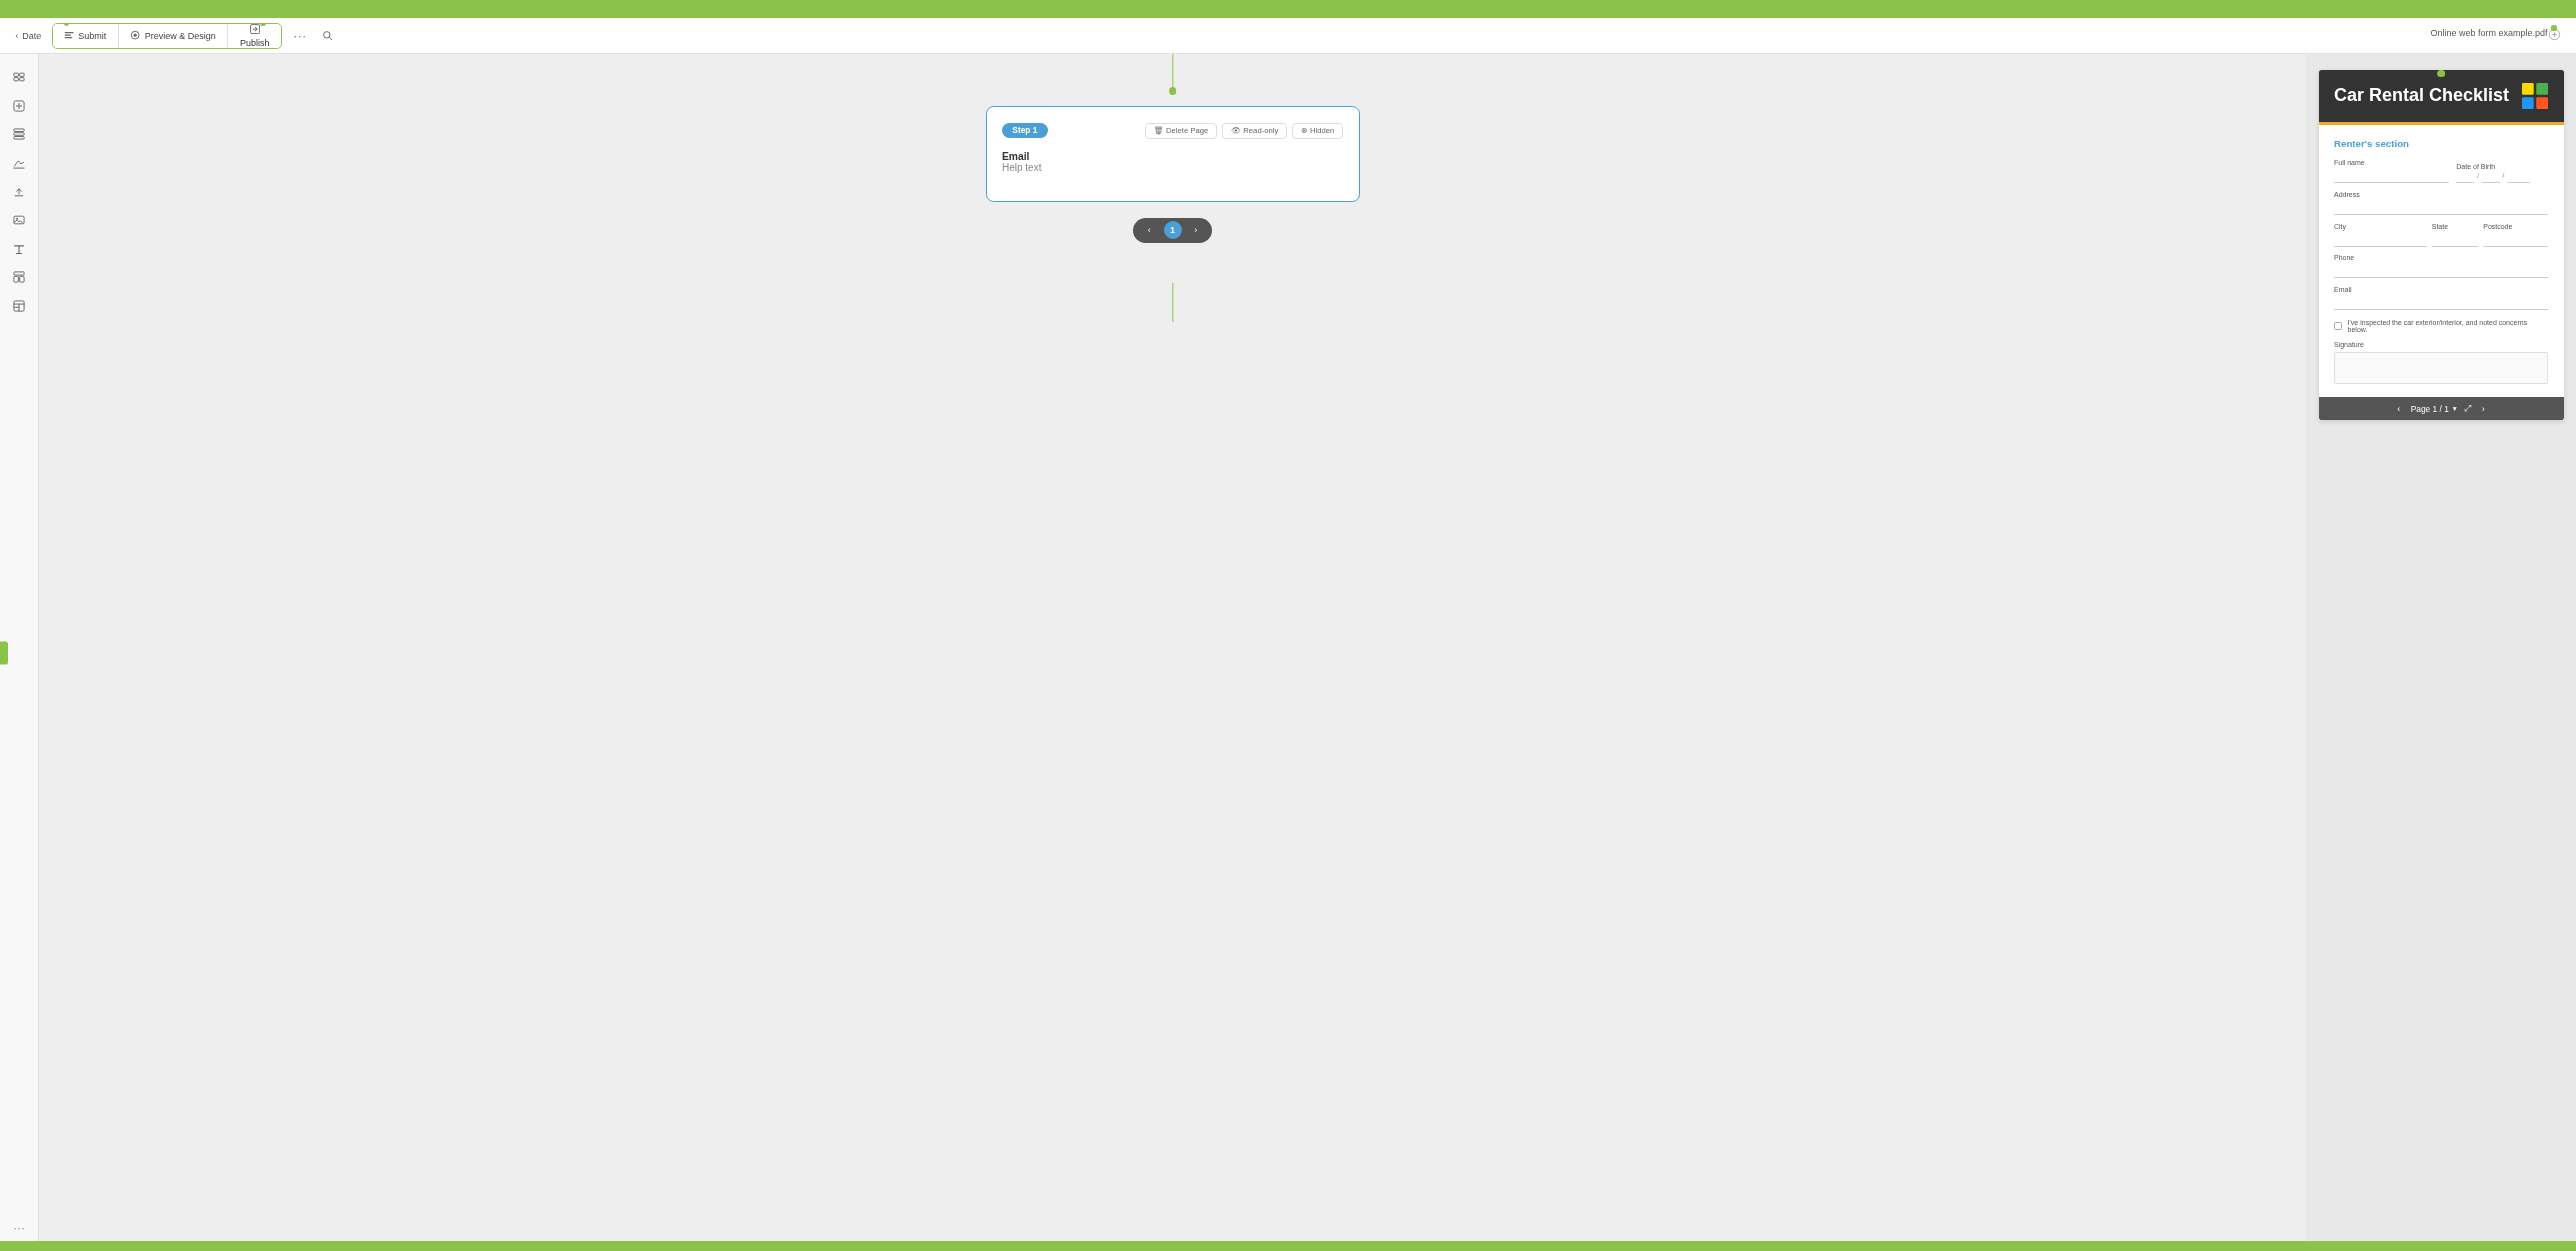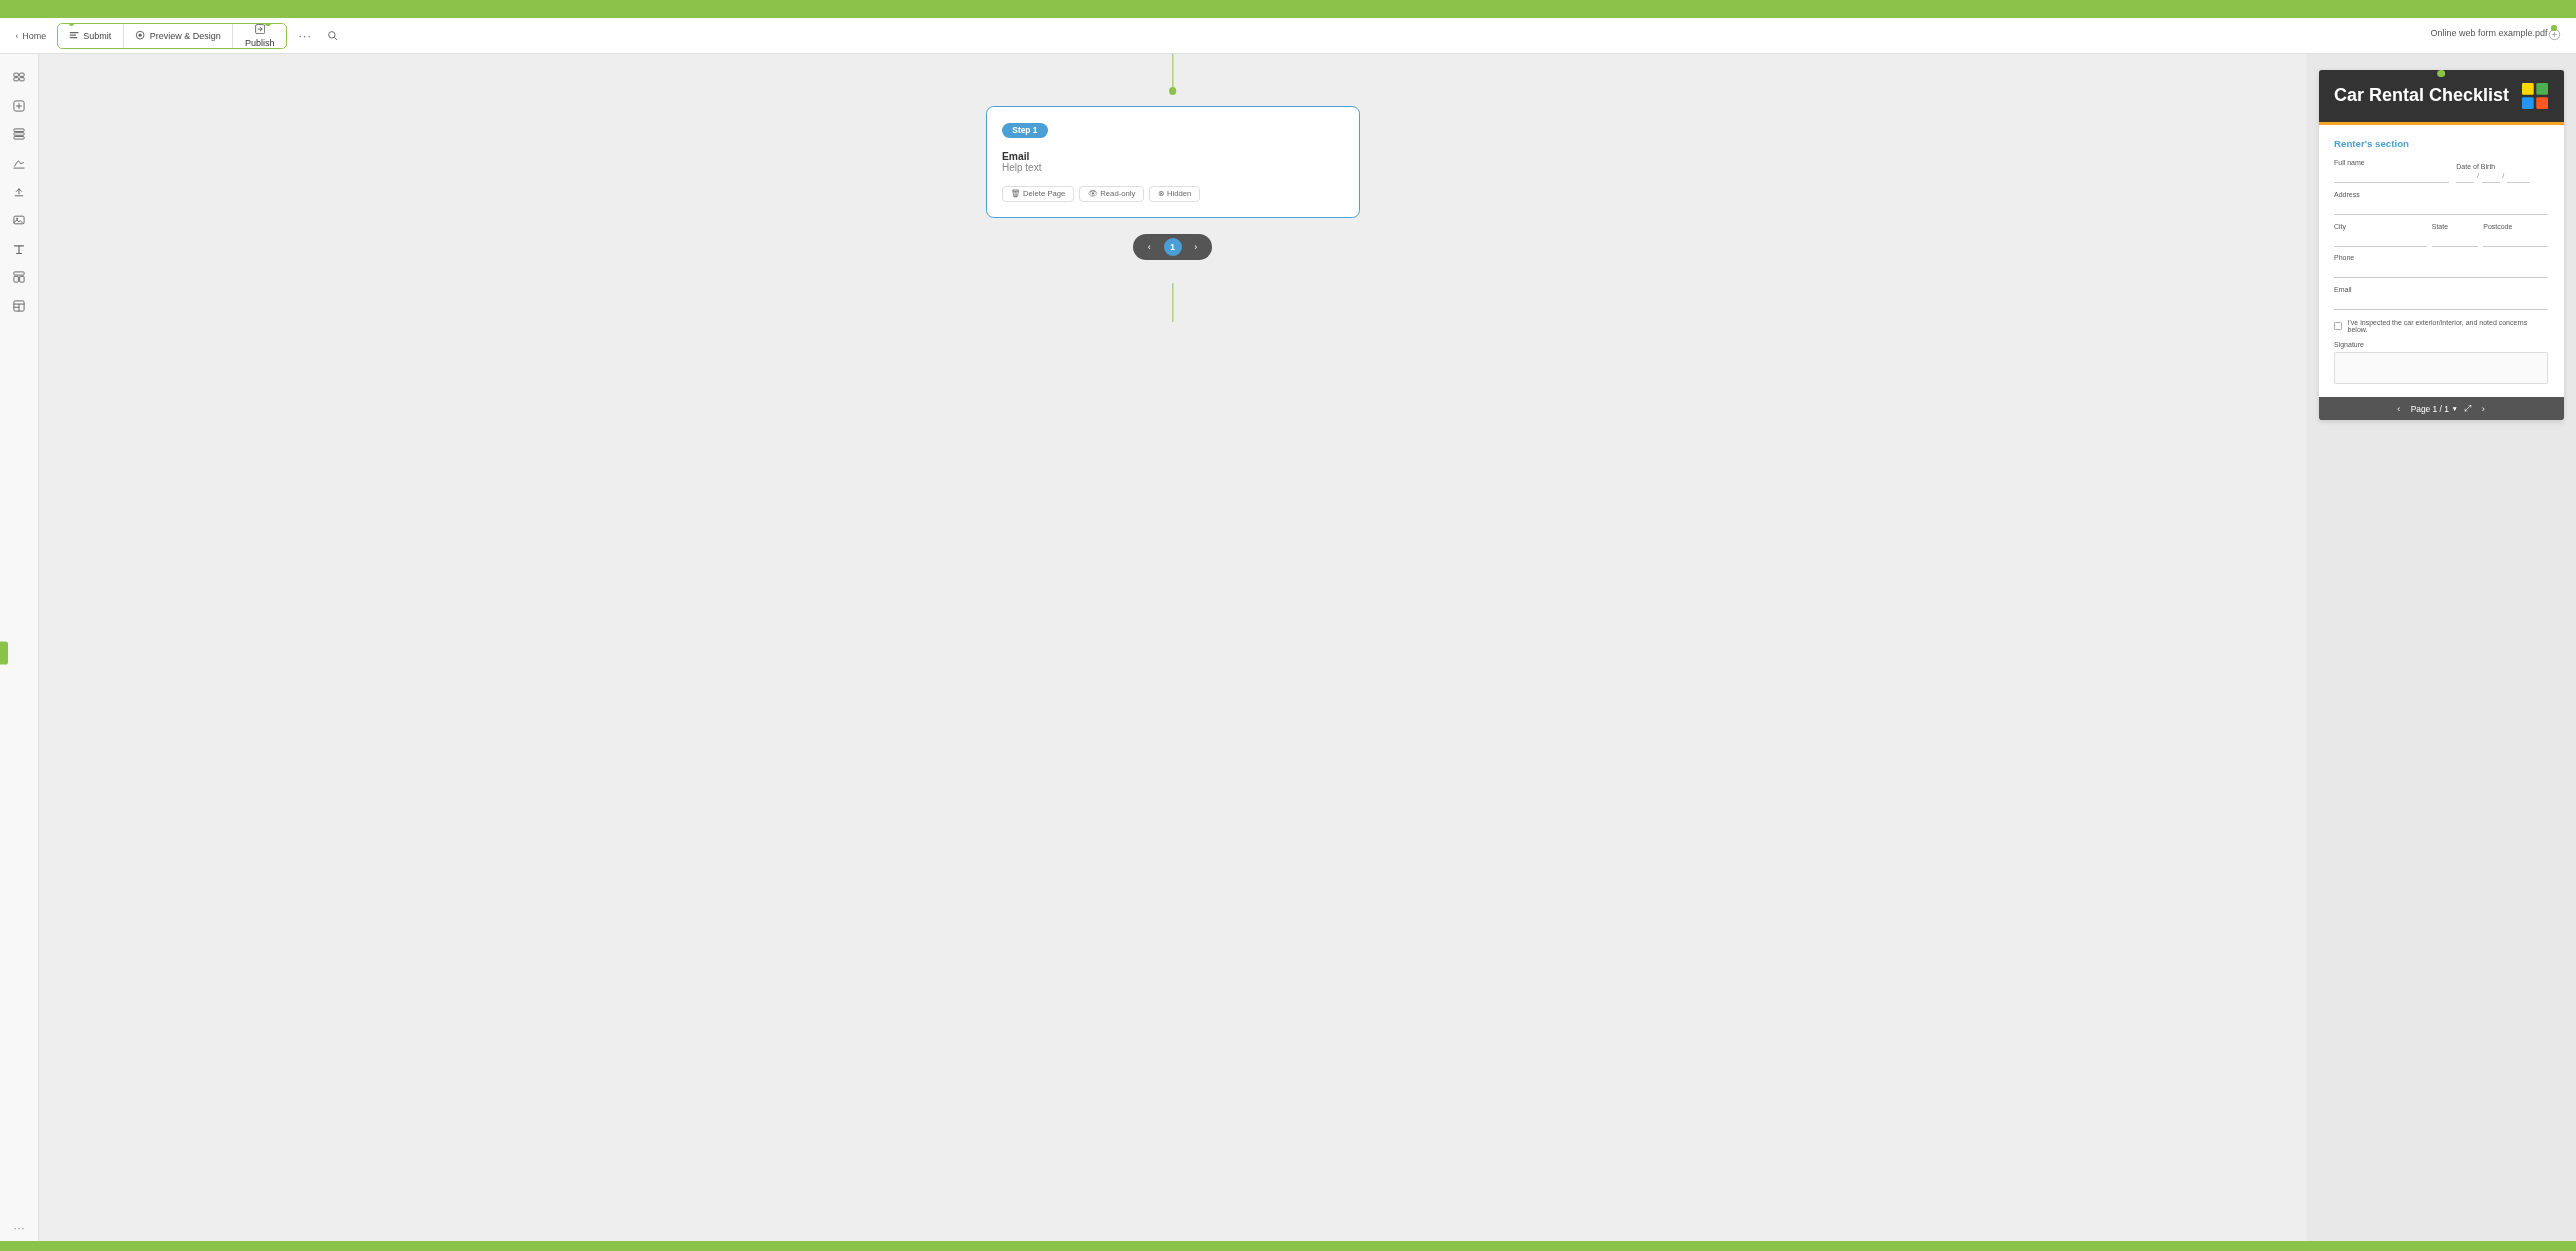--- a/index.html
+++ b/index.html
@@ -514,21 +514,21 @@
     }
   </style>
 </head>
 <body>
 
 <div class="top-bar"></div>
 
 <div class="nav-bar">
   <div class="nav-home">
     <span style="font-size:8.4px;">‹</span>
-    <span style="font-size:9px;color:#555;">Home</span>
+    <span style="font-size:9px;color:#555;">Date</span>
   </div>
 
   <div class="nav-tabs">
 
     <div class="nav-tab" style="position:relative;">
       <svg width="10.3" height="10.3" viewBox="0 0 16 16" fill="none" style="flex-shrink:0;">
         <rect x="1" y="3" width="14" height="2" rx="1" fill="#666"></rect>
         <rect x="1" y="7" width="10" height="2" rx="1" fill="#666"></rect>
         <rect x="1" y="11" width="12" height="2" rx="1" fill="#666"></rect>
       </svg>
@@ -649,21 +649,21 @@
     </div>
   </div>
 
   <div class="form-builder">
 
     <div style="position:absolute; top:0; left:50%; width:1.3px; height:36px; background:#8bc34a; transform:translateX(-50%);"></div>
     <div style="position:absolute; top:33px; left:50%; transform:translateX(-50%);" class="connector-dot"></div>
 
     <div class="step-card" style="margin-top:26px;">
 
-      <div style="display:flex; justify-content:space-between; align-items:flex-start;flex-direction:column;">
+      <div style="display:flex; justify-content:space-between; align-items:flex-start;">
         <div>
           <div class="step-badge">Step 1</div>
           <div style="margin-top:2.6px;">
             <span class="step-title">Email</span>
           </div>
           <div class="step-help">Help text</div>
         </div>
         <div class="step-actions">
           <button class="step-action-btn">
             <span>🗑</span>

